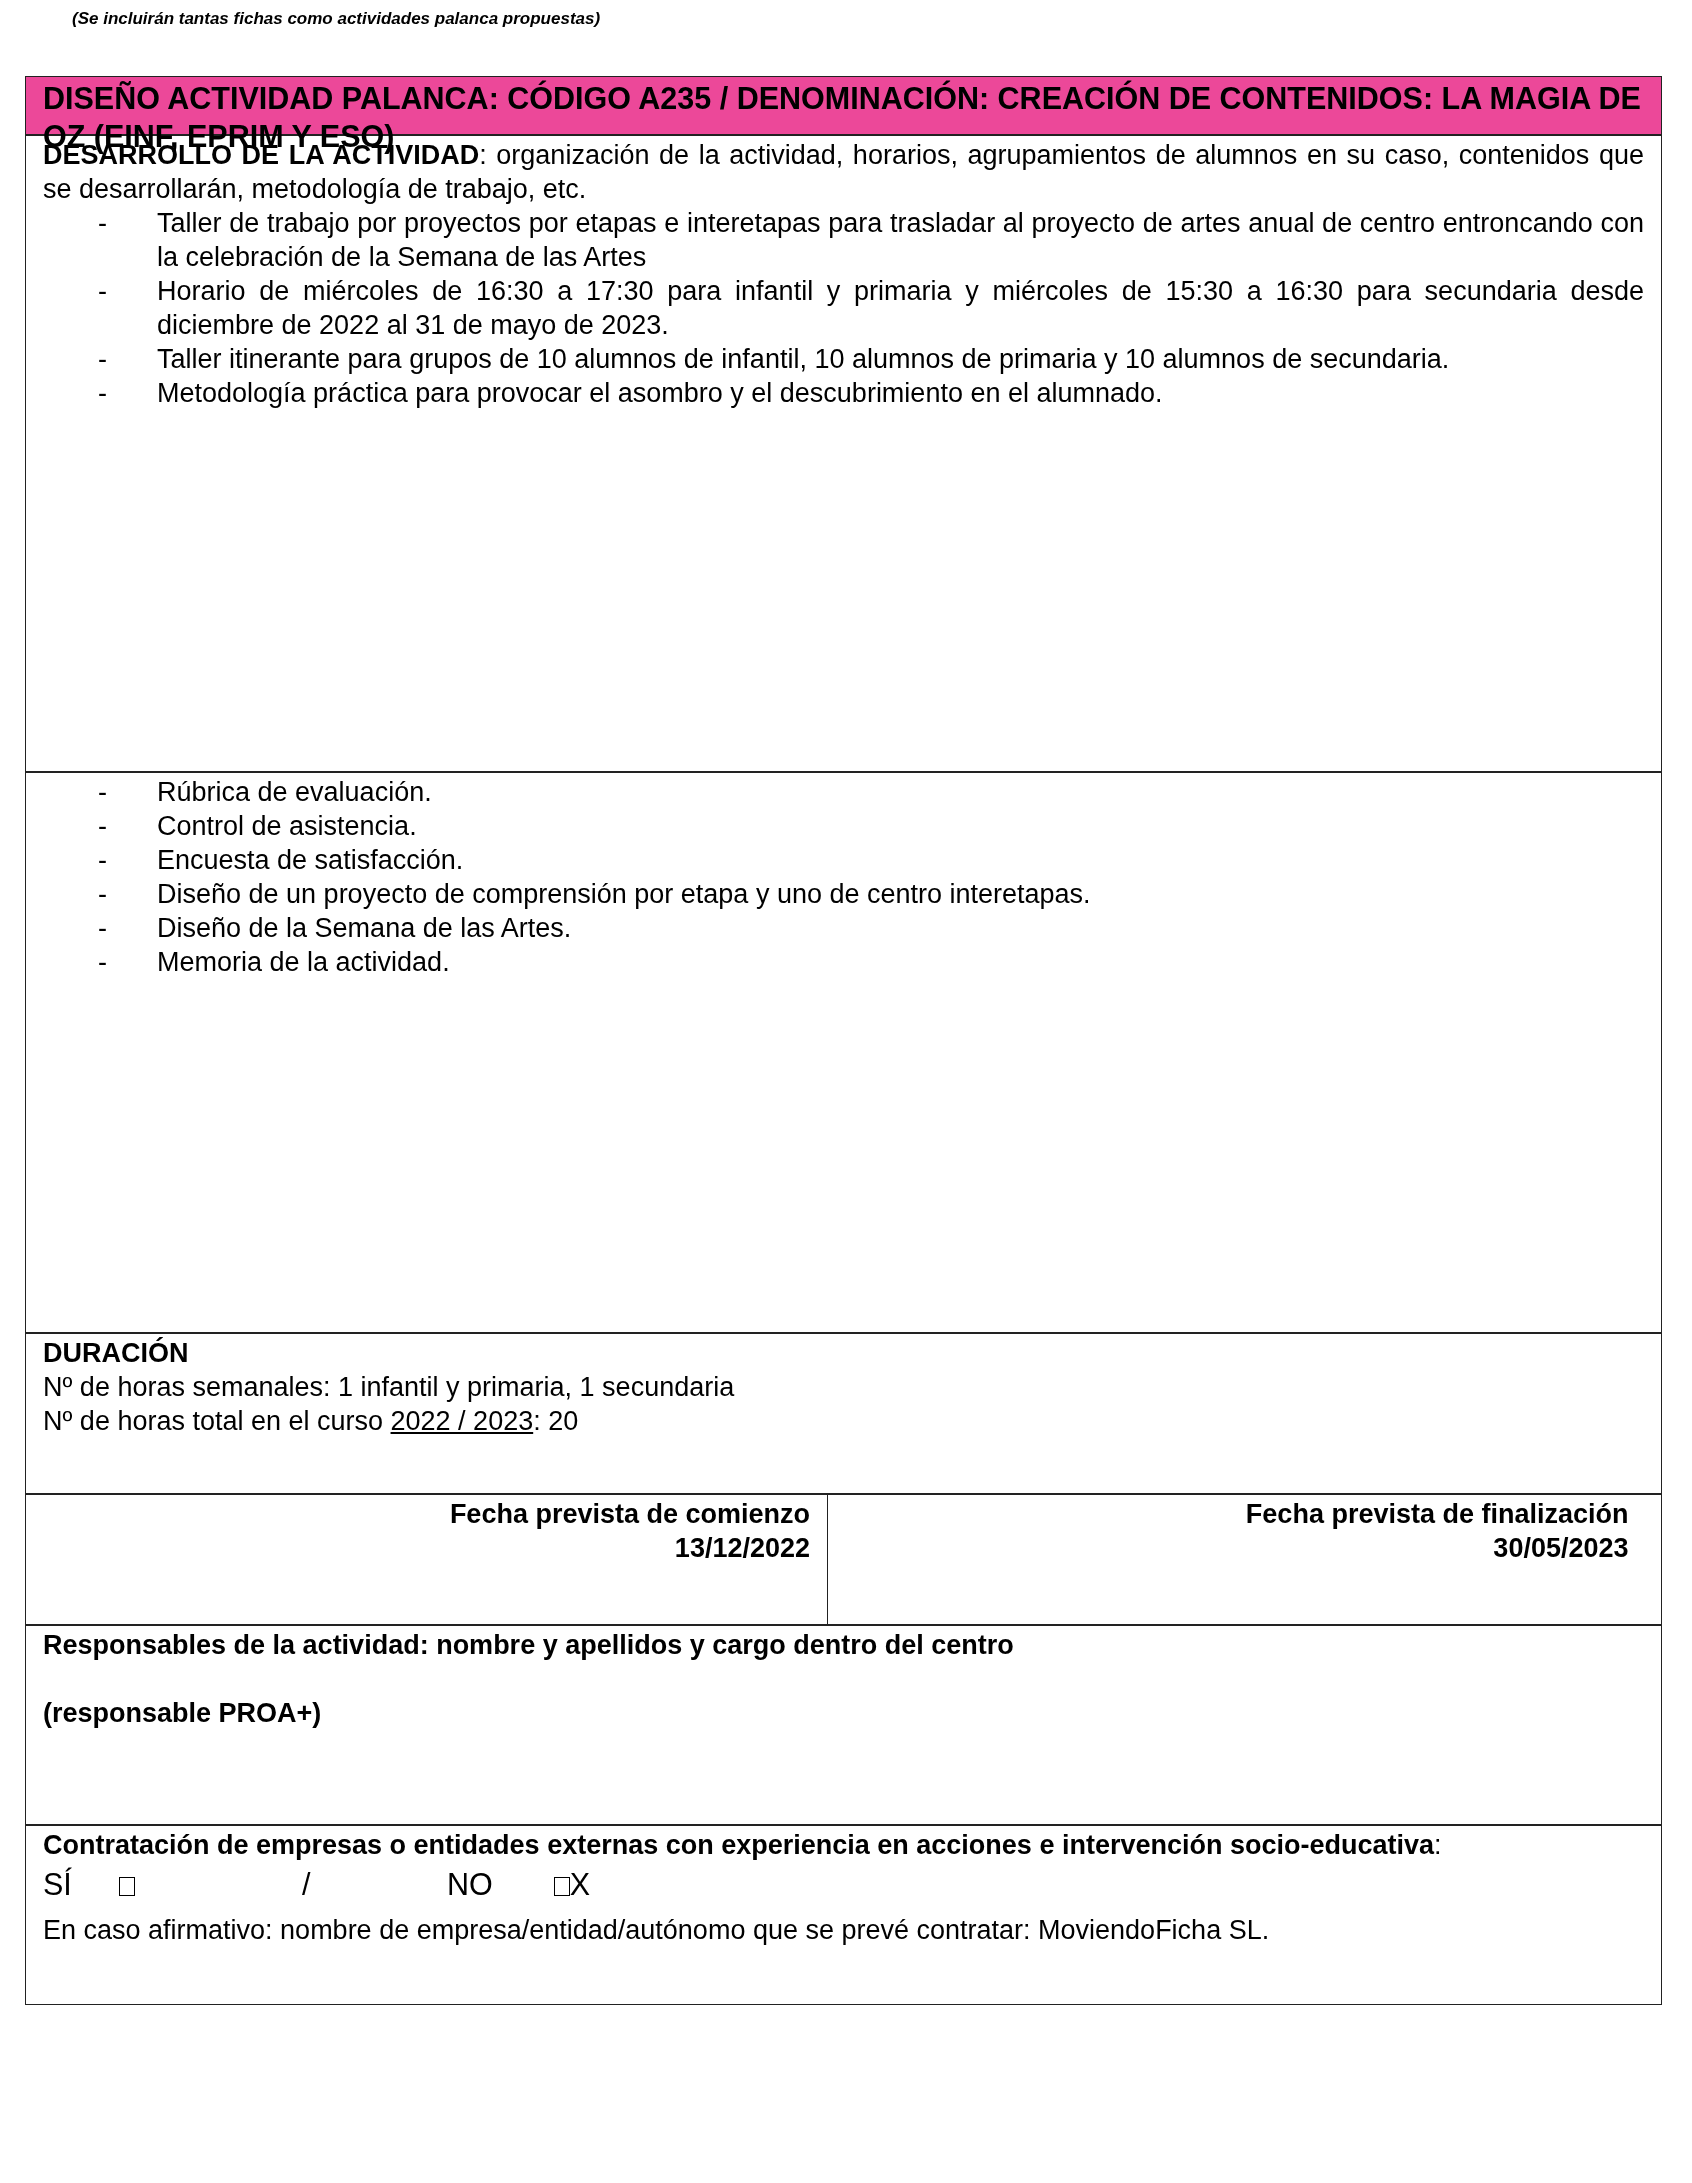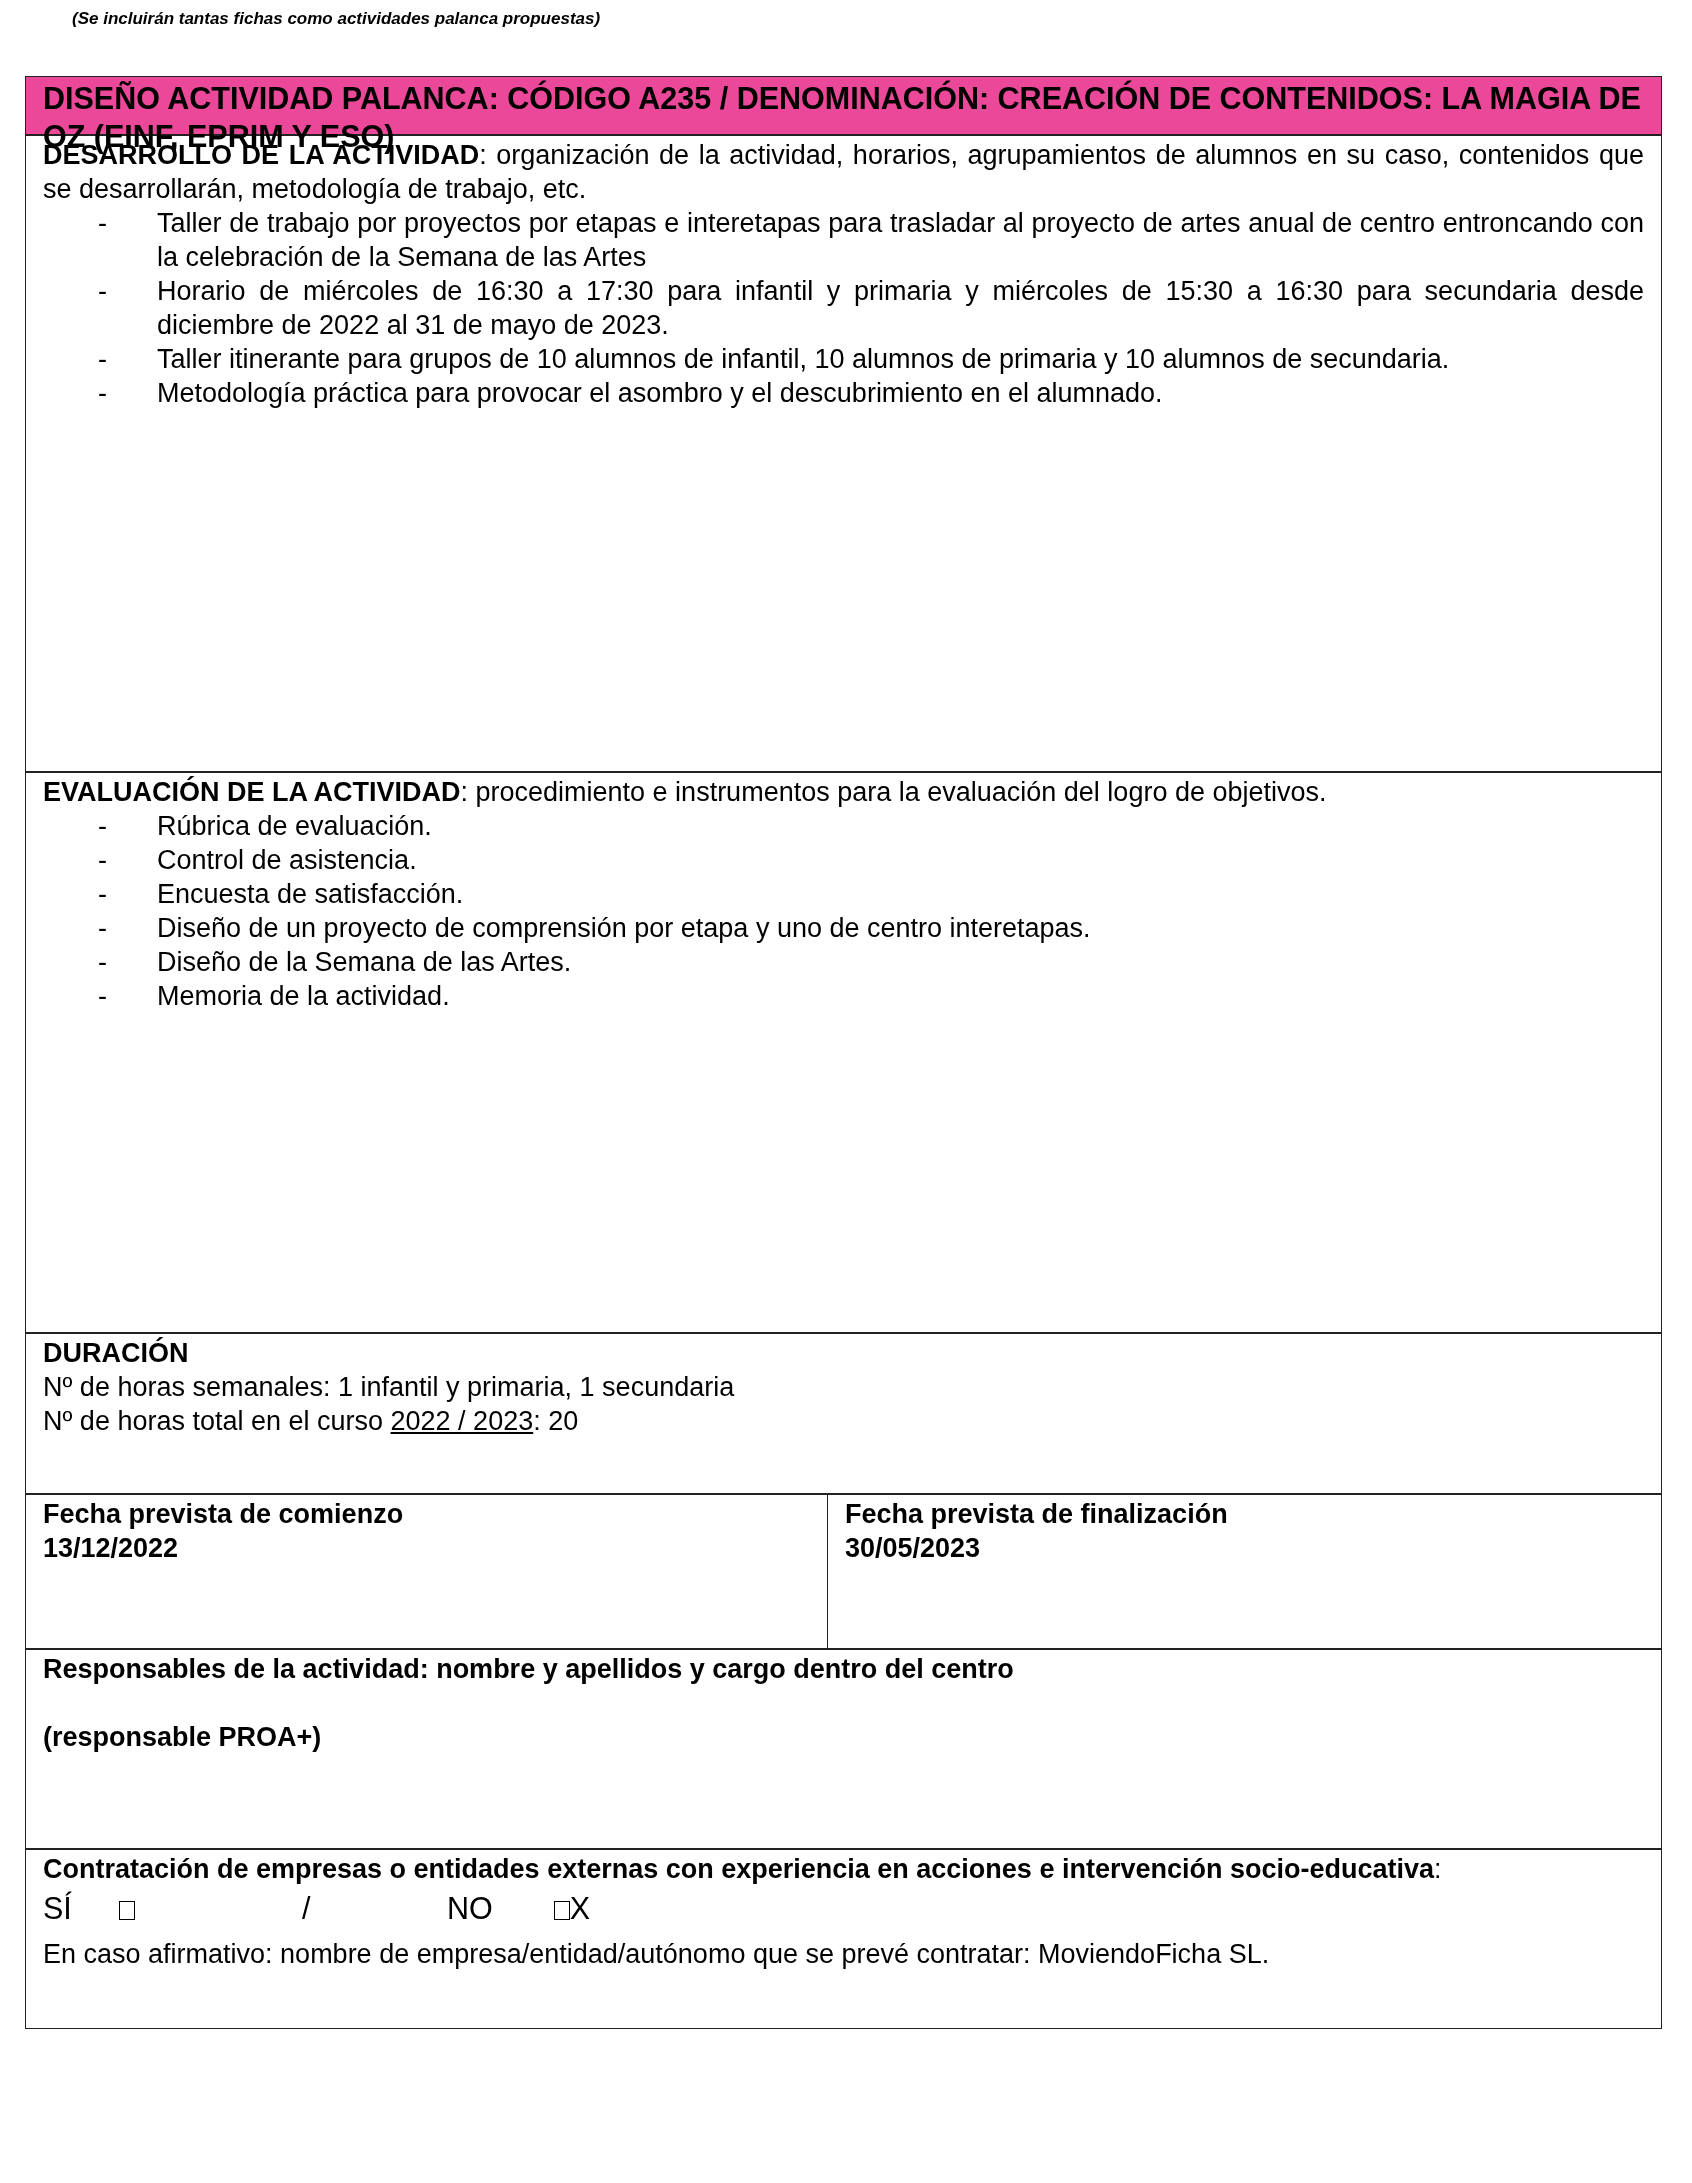--- a/index.html
+++ b/index.html
@@ -9,21 +9,21 @@
   .row { border-top:2.3px solid #222; box-sizing:border-box; padding:1.5px 17px 0 17px; font-size:27px; line-height:34px; }
   .row.first { border-top:none; }
   .hdr { background:#ec4899; font-weight:bold; font-size:30.5px; line-height:38px; padding-top:1.5px; height:57px; }
   .b { font-weight:bold; }
   ul.dash { list-style:none; margin:0; padding:0; }
   ul.dash li { position:relative; padding-left:114px; text-align:justify; }
   ul.dash li .dash-mark { position:absolute; left:55px; top:0; }
   .desarrollo { height:637px; text-align:justify; }
   .evaluacion { height:561px; }
   .duracion { height:161px; }
-  .fechas { height:155px; padding:0; display:flex; }
+  .fechas { height:131px; padding:0; display:flex;text-align:right; }
   .fechas .cell { width:50%; box-sizing:border-box; padding:1.5px 17px; font-weight:bold; }
   .fechas .cell.left { width:802px; border-right:1.5px solid #222; }
   .responsables { height:200px; font-weight:bold; }
   .contratacion { height:180px; }
   .yesno { display:flex; font-size:30.5px; line-height:44px; }
   .yesno span { display:inline-block; }
   .checkbox { display:inline-block; width:13.7px; height:17px; border:1.5px solid #000; vertical-align:middle; }
   .u { text-decoration:underline;margin-top:18px; }
 </style>
 </head>
@@ -40,21 +40,20 @@
     <div><span class="b">DESARROLLO DE LA ACTIVIDAD</span><span>: organización de la actividad, horarios, agrupamientos de alumnos en su caso, contenidos que se desarrollarán, metodología de trabajo, etc.</span></div>
     <ul class="dash">
       <li><span class="dash-mark">-</span><span>Taller de trabajo por proyectos por etapas e interetapas para trasladar al proyecto de artes anual de centro entroncando con la celebración de la Semana de las Artes</span></li>
       <li><span class="dash-mark">-</span><span>Horario de miércoles de 16:30 a 17:30 para infantil y primaria y miércoles de 15:30 a 16:30 para secundaria desde diciembre de 2022 al 31 de mayo de 2023.</span></li>
       <li><span class="dash-mark">-</span><span>Taller itinerante para grupos de 10 alumnos de infantil, 10 alumnos de primaria y 10 alumnos de secundaria.</span></li>
       <li><span class="dash-mark">-</span><span>Metodología práctica para provocar el asombro y el descubrimiento en el alumnado.</span></li>
     </ul>
   </div>
 
   <div class="row evaluacion">
-    <div><span class="b">EVALUACIÓN DE LA ACTIVIDAD</span><span>: procedimiento e instrumentos para la evaluación del logro de objetivos.</span></div>
     <ul class="dash">
       <li><span class="dash-mark">-</span><span>Rúbrica de evaluación.</span></li>
       <li><span class="dash-mark">-</span><span>Control de asistencia.</span></li>
       <li><span class="dash-mark">-</span><span>Encuesta de satisfacción.</span></li>
       <li><span class="dash-mark">-</span><span>Diseño de un proyecto de comprensión por etapa y uno de centro interetapas.</span></li>
       <li><span class="dash-mark">-</span><span>Diseño de la Semana de las Artes.</span></li>
       <li><span class="dash-mark">-</span><span>Memoria de la actividad.</span></li>
     </ul>
   </div>
 

